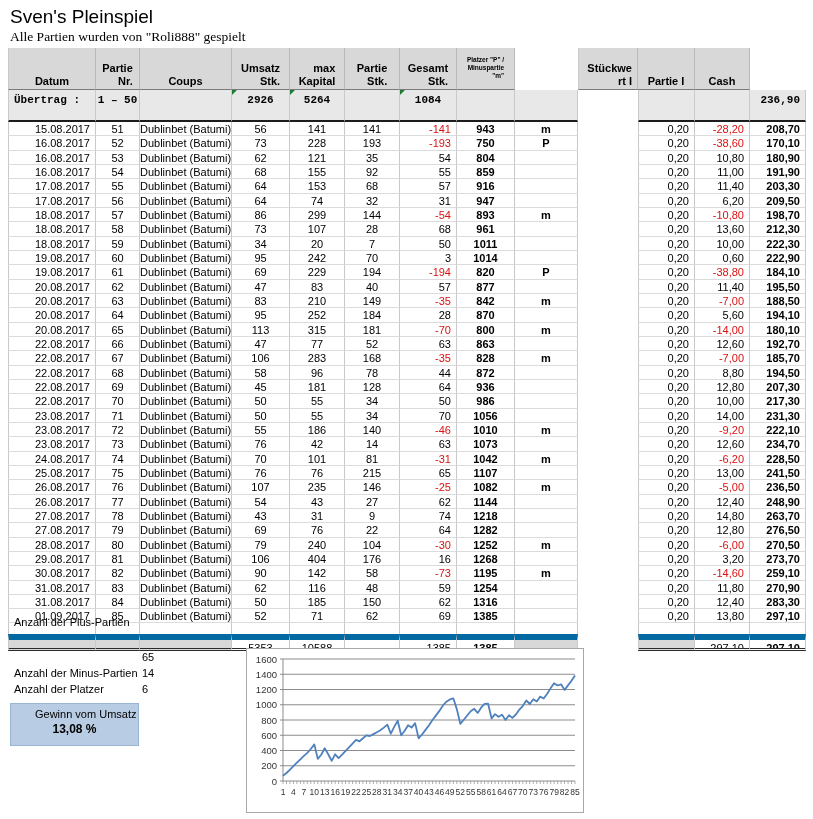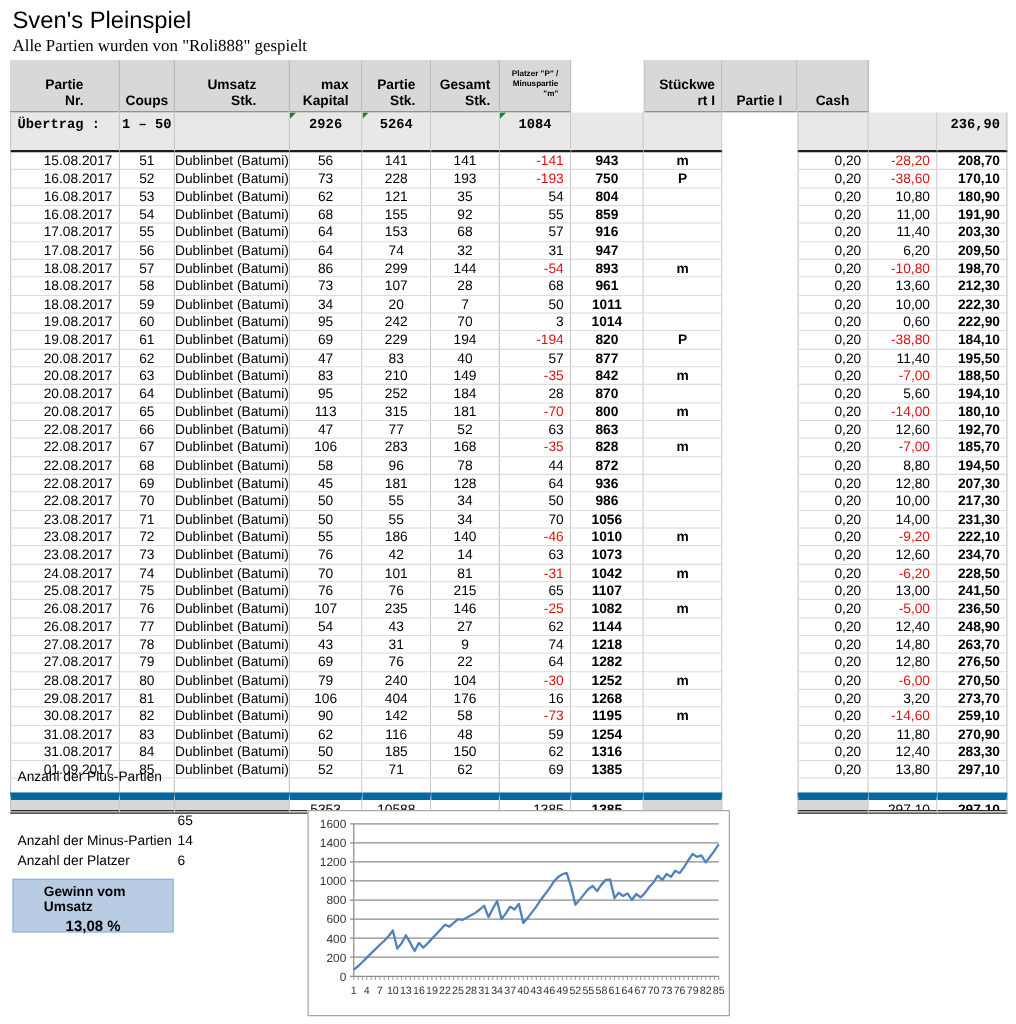--- a/index.html
+++ b/index.html
@@ -26,34 +26,35 @@
   .b{font-weight:bold;}
   .neg{color:#dd1111;}
   .erow .c{height:11px;background:#fff;}
   .trow .c{height:17px;line-height:16px;border-top:6px solid #0369a1;border-bottom:3px double #2a2a2a;background:#fff;}
   .trow .gray{background:#d8d8d8;}
   .tri{position:absolute;left:0;top:0;width:0;height:0;border-top:5px solid #1e7b34;border-right:5px solid transparent;}
   
   .sumline{position:absolute;left:14px;font-size:11px;}
   .sumval{position:absolute;left:142px;font-size:11px;}
   .gewinnbox{position:absolute;left:10px;top:703px;width:127px;height:41px;background:#b8cce4;border:1px solid #9ab4d4;}
-  .gewinnbox .gl{font-size:11px;padding:4px 0 0 24px;font-weight:bold;}
+  .gewinnbox .gl{font-size:11px;padding:4px 0 0 24px;}
   .gewinnbox .gv{font-size:12px;font-weight:bold;text-align:center;padding-top:2px;}
   
   .chartbox{position:absolute;left:246px;top:648px;width:336px;height:163px;border:1px solid #a8a8a8;background:#fff;}
 </style>
 </head>
 <body>
 
 <div class="title">Sven's Pleinspiel</div>
 <div class="subtitle">Alle Partien wurden von "Roli888" gespielt</div>
 
 <div class="tablewrap">
 
   <div class="rg hrow">
+    <div class="c first">Datum</div>
     <div class="c">Partie
 Nr.</div>
     <div class="c">Coups</div>
     <div class="c">Umsatz
 Stk.</div>
     <div class="c">max
 Kapital</div>
     <div class="c">Partie
 Stk.</div>
     <div class="c">Gesamt

